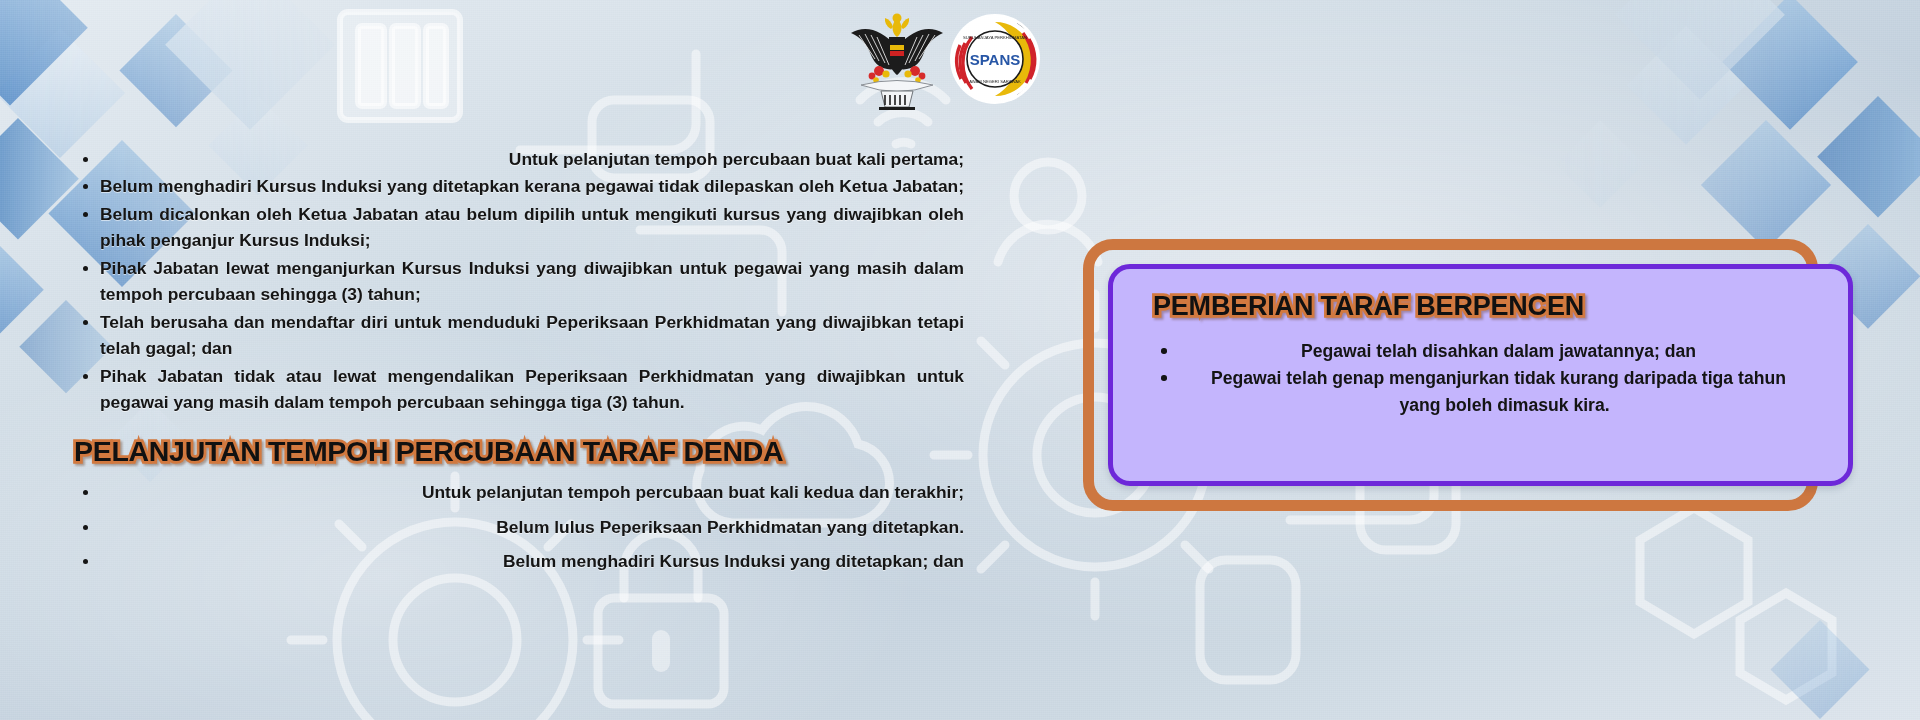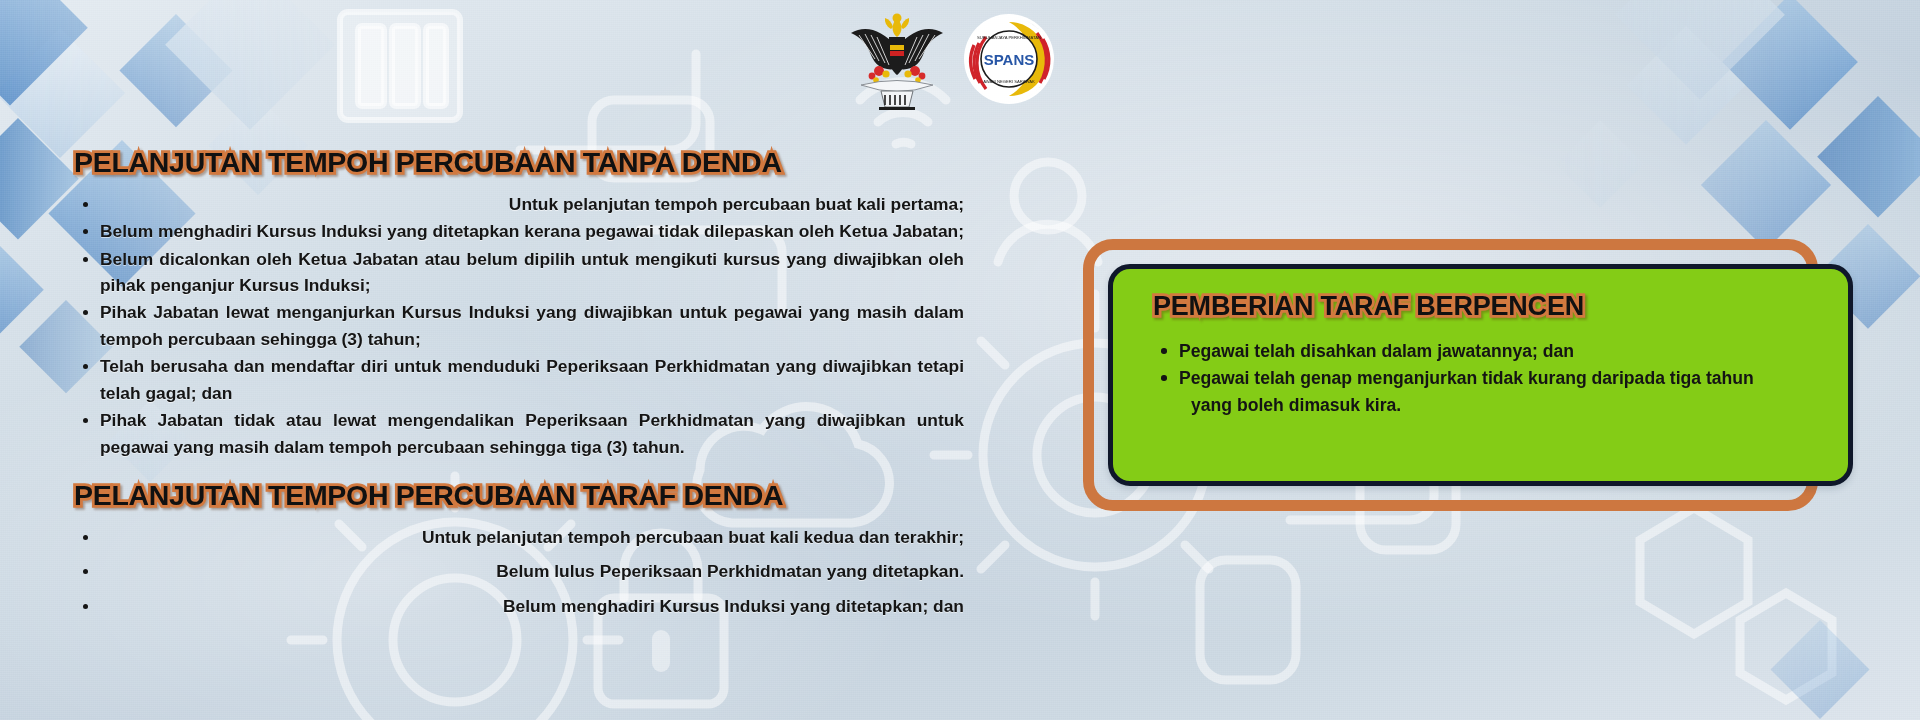--- a/index.html
+++ b/index.html
@@ -25,21 +25,21 @@
     background-image:
       repeating-linear-gradient(0deg, rgba(255,255,255,.10) 0 1px, rgba(0,0,0,.02) 1px 2px),
       repeating-linear-gradient(90deg, rgba(255,255,255,.08) 0 1px, rgba(0,0,0,.02) 1px 2px);
   }
   .bg-svg { position:absolute; inset:0; }
 
   
   #logos {
     position:absolute; left:845px; top:6px;
     width:230px; height:105px;
-    display:flex; align-items:center; gap:14px;
+    display:flex; align-items:center; 
   }
 
   
   #left-col {
     position:absolute; left:74px; top:146px; width:890px;
   }
 
   .section-title {
     font-size:28.5px;
     font-weight:bold;
@@ -89,39 +89,39 @@
     left:0; top:0;
     width:735px; height:272px;
     border:11px solid #cd7740;
     border-radius:30px;
     background:transparent;
   }
   .panel-card {
     position:absolute;
     left:25px; top:25px;
     width:745px; height:222px;
-    background:#84cc16;
-    border:5px solid #0f172a;
+    background:#c4b5fd;
+    border:5px solid #6d28d9;
     border-radius:22px;
     padding:22px 30px 18px 40px;
     box-shadow:0 3px 7px rgba(40,60,80,.18);
   }
   .panel-title {
     font-size:27px;
     font-weight:bold;
     color:#111;
     -webkit-text-stroke:5.5px #d2793f;
     paint-order:stroke fill;
     display:inline-block;
     white-space:nowrap;
     letter-spacing:-.2px;
     filter:drop-shadow(2px 2px 1px rgba(90,45,15,.35));
     margin-bottom:16px;
   }
-  #panel-bullets { list-style:none; }
+  #panel-bullets { list-style:none;text-align:center; }
   #panel-bullets > li {
     position:relative;
     padding-left:26px;
     color:#141414;
     font-weight:bold;
     font-size:17.6px;
     line-height:1.5;
     margin-bottom:1px;
   }
   #panel-bullets > li::before {
@@ -338,23 +338,20 @@
     <circle cx="46" cy="46" r="28" fill="#ffffff"></circle>
     <circle cx="46" cy="46" r="28" fill="none" stroke="#1c1c1c" stroke-width="1.6"></circle>
     <text x="46" y="52" text-anchor="middle" font-family="Liberation Sans, sans-serif" font-size="15" font-weight="bold" fill="#2756a6">SPANS</text>
     <text x="46" y="26" text-anchor="middle" font-family="Liberation Sans, sans-serif" font-size="4.2" fill="#1c1c1c">SURUHANJAYA PERKHIDMATAN</text>
     <text x="46" y="70" text-anchor="middle" font-family="Liberation Sans, sans-serif" font-size="4.2" fill="#1c1c1c">AWAM NEGERI SARAWAK</text>
   </svg>
 </div>
 
 <div id="left-col">
 
-  <div class="title-wrap">
-    <span class="section-title">PELANJUTAN TEMPOH PERCUBAAN TANPA DENDA</span>
-  </div>
 
   <ul class="bullets" id="bullets-1">
     <li class="nojust">Untuk pelanjutan tempoh percubaan buat kali pertama;</li>
     <li>Belum menghadiri Kursus Induksi yang ditetapkan kerana pegawai tidak dilepaskan oleh Ketua Jabatan;</li>
     <li>Belum dicalonkan oleh Ketua Jabatan atau belum dipilih untuk mengikuti kursus yang diwajibkan oleh pihak penganjur Kursus Induksi;</li>
     <li>Pihak Jabatan lewat menganjurkan Kursus Induksi yang diwajibkan untuk pegawai yang masih dalam tempoh percubaan sehingga (3) tahun;</li>
     <li>Telah berusaha dan mendaftar diri untuk menduduki Peperiksaan Perkhidmatan yang diwajibkan tetapi telah gagal; dan</li>
     <li>Pihak Jabatan tidak atau lewat mengendalikan Peperiksaan Perkhidmatan yang diwajibkan untuk pegawai yang masih dalam tempoh percubaan sehingga tiga (3) tahun.</li>
   </ul>
 

